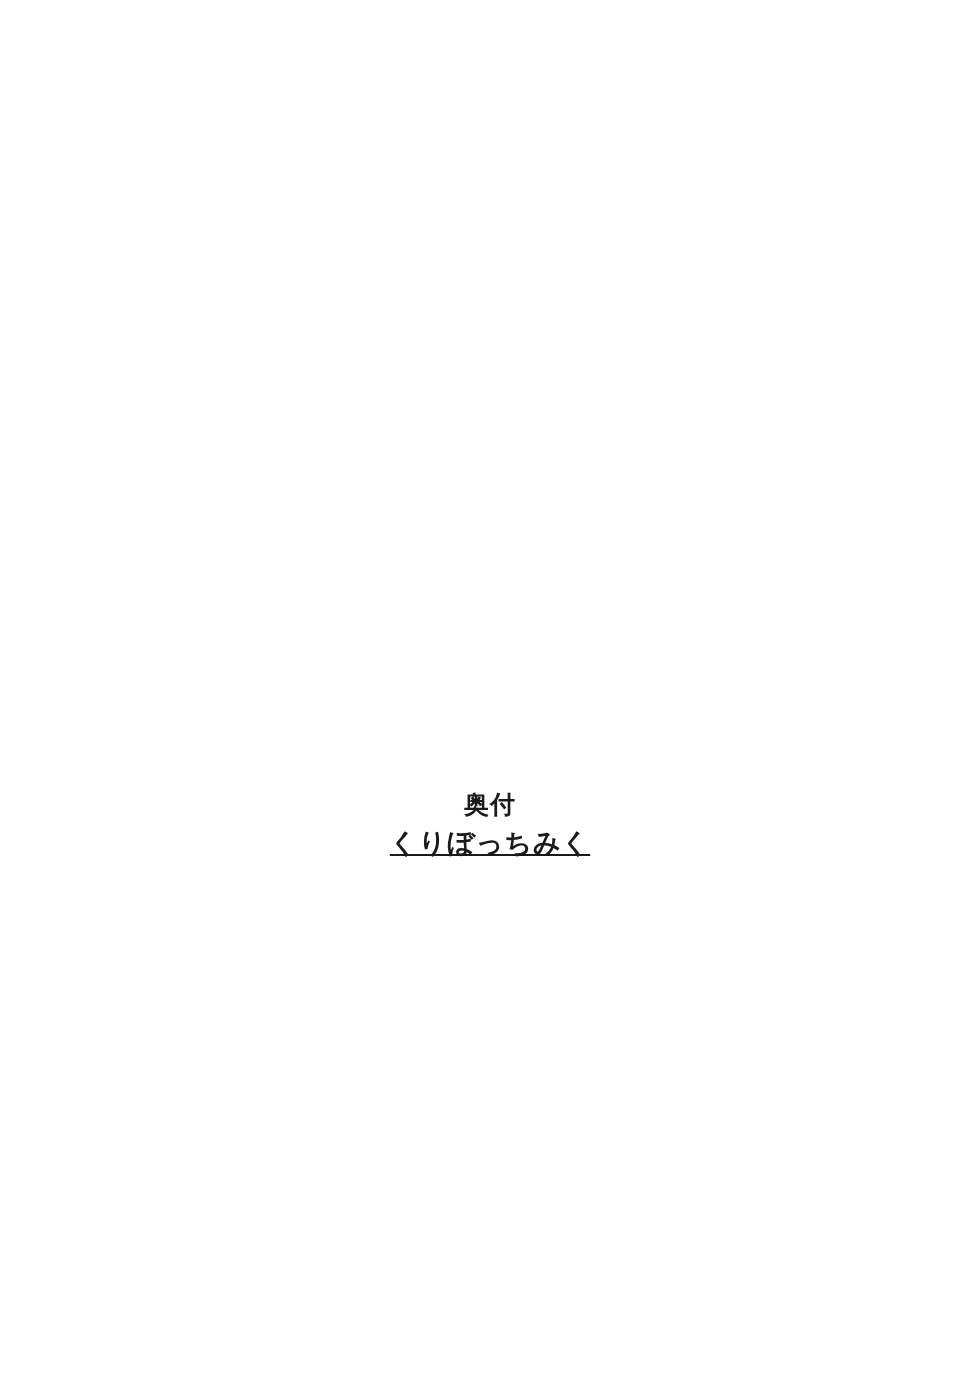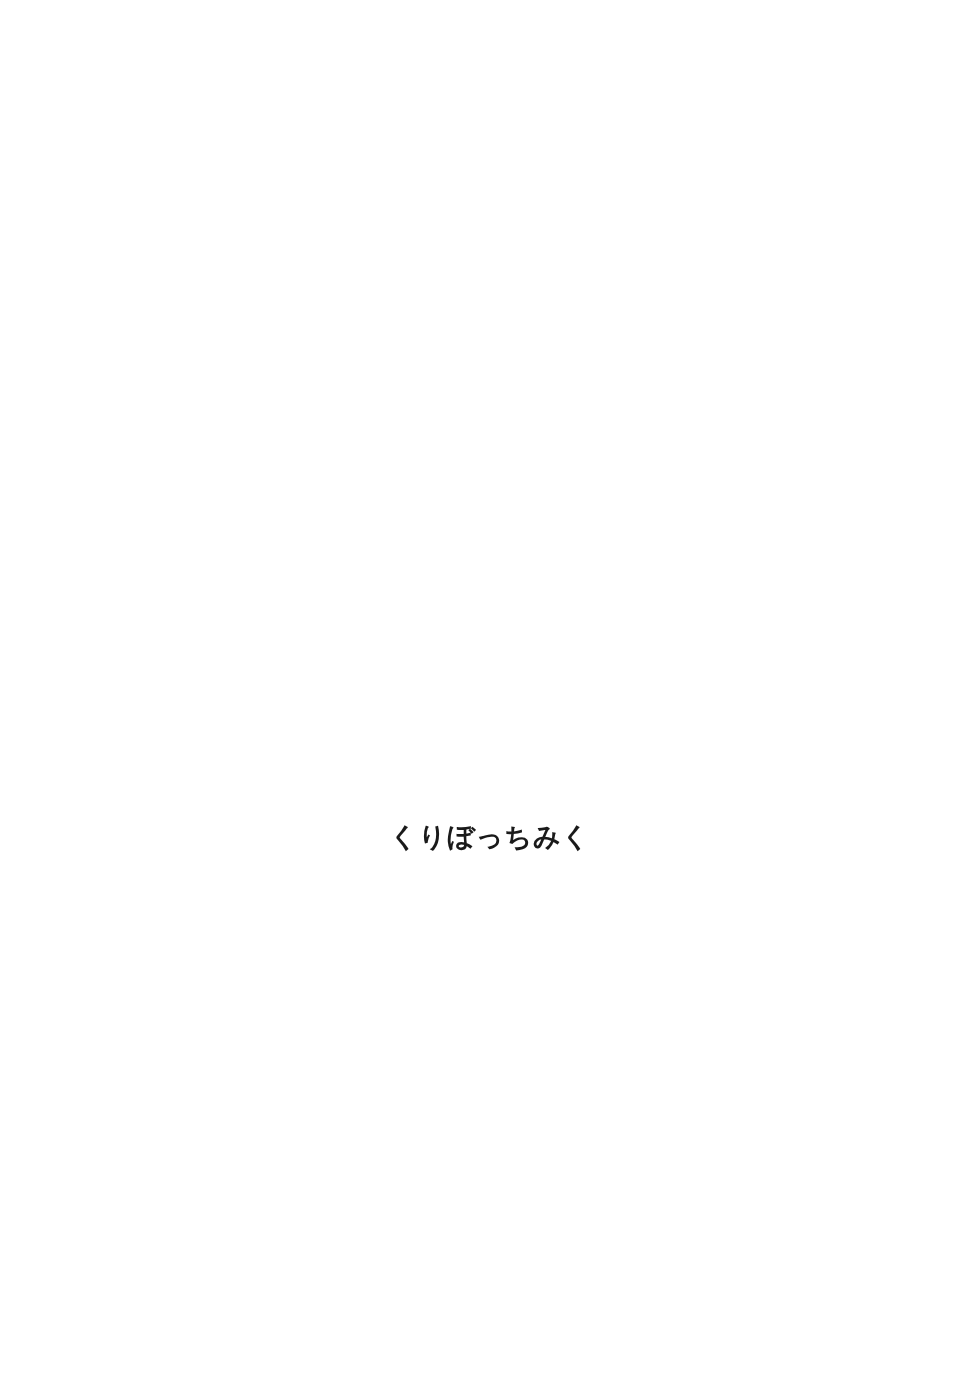--- a/index.html
+++ b/index.html
@@ -30,28 +30,30 @@
     font-weight: bold;
     letter-spacing: 1px;
     line-height: 1.0;
     margin: 0;
   }
   .subheading {
     font-size: 27px;
     font-weight: bold;
     letter-spacing: 1px;
     line-height: 1.0;
-    margin: 31px 0 0 0;
+    margin: 12px 0 0 0;
+    text-decoration: underline;
   }
 </style>
 </head>
 <body>
 
 <div class="page">
 
   <div class="colophon">
 
     <div class="centered-block">
+      <div class="heading">奥付</div>
       <div class="subheading">くりぼっちみく</div>
     </div>
 
   </div>
 </div>
 
 </body></html>

